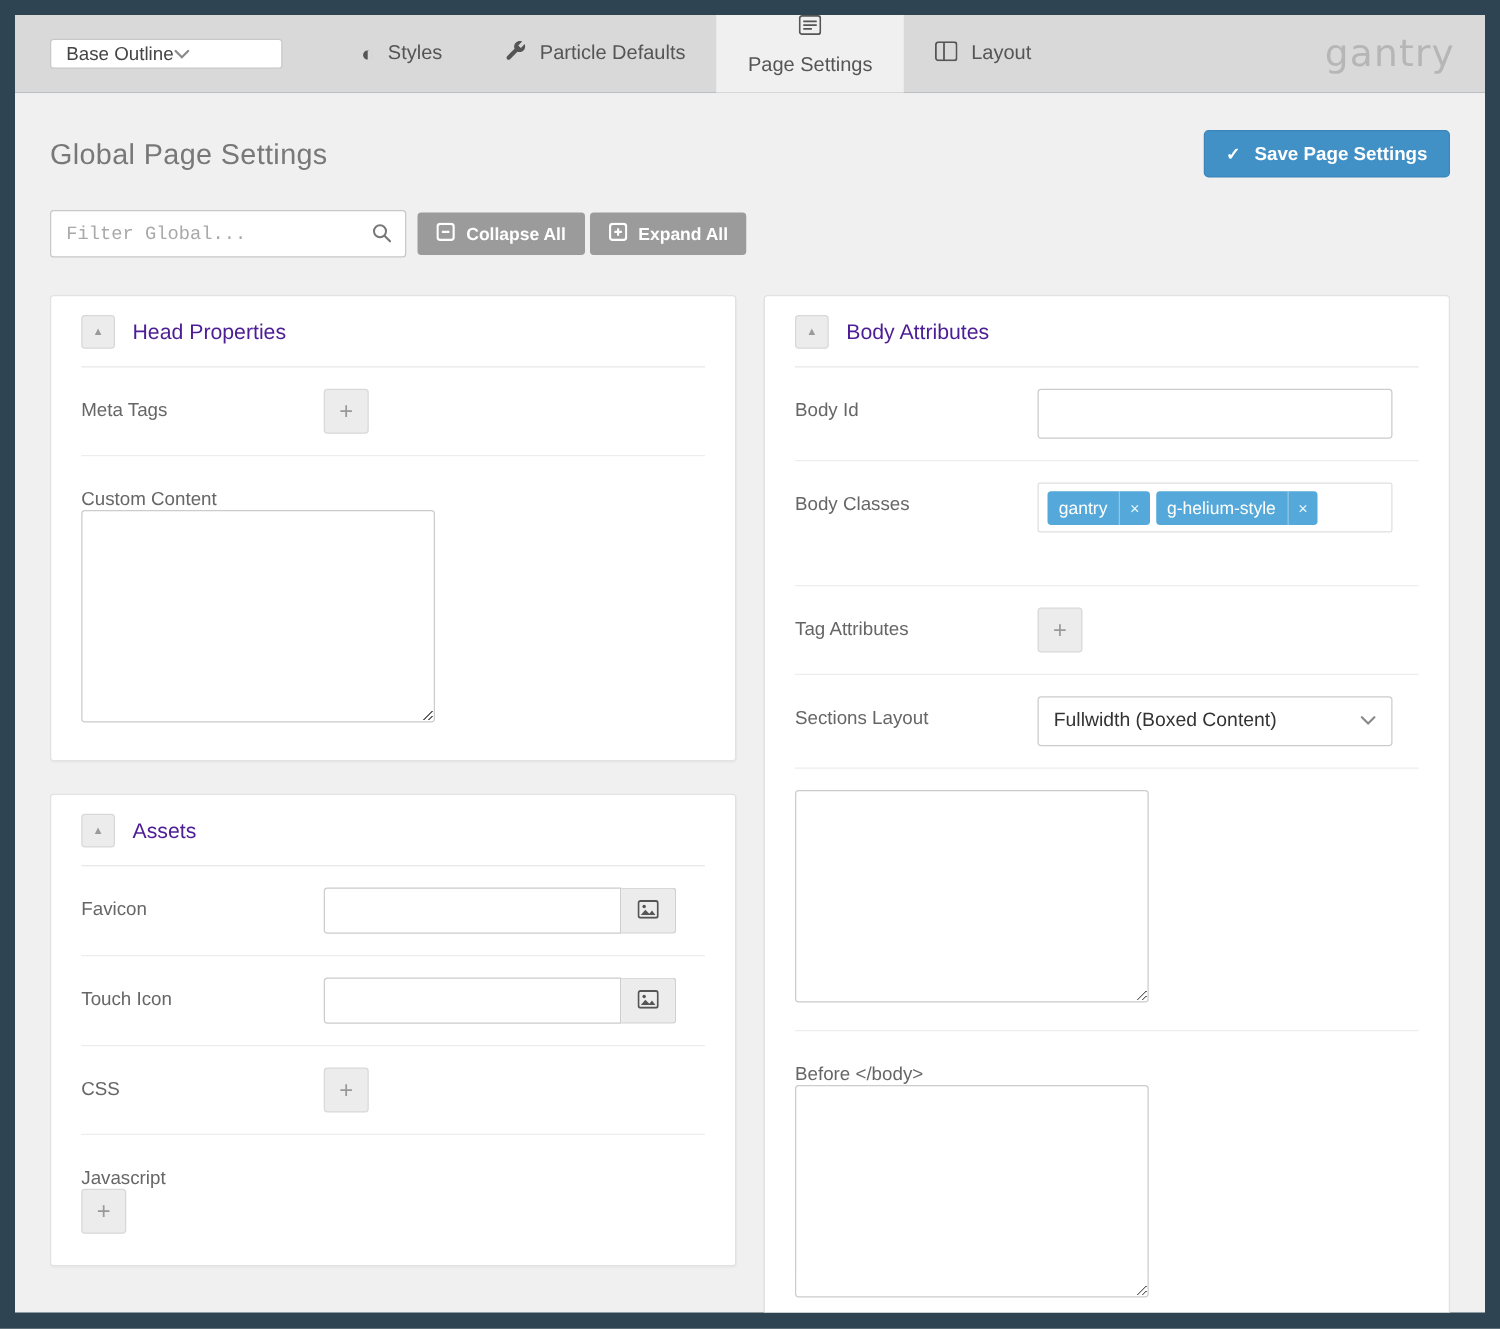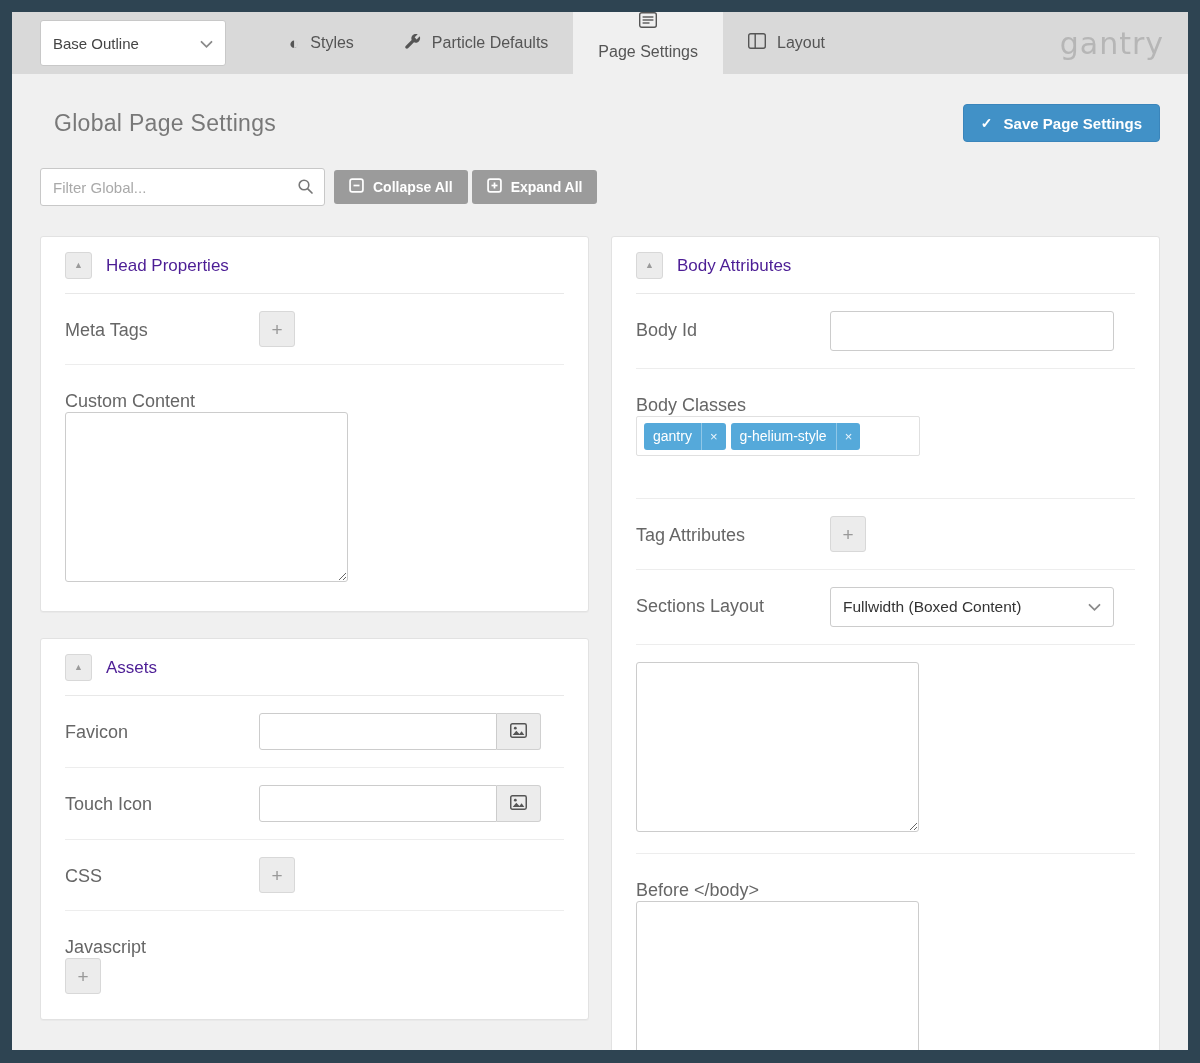--- a/index.html
+++ b/index.html
@@ -12,59 +12,59 @@
   .frame { padding: 12px 12px 13px; height: 100%; }
   .app { height: 100%; display: flex; flex-direction: column; }
 
   
   .toolbar {
     height: 62px; flex: 0 0 62px;
     background: #d9d9d9;
     display: flex; align-items: center;
   }
   .outline-select {
-    margin-left: 28px; width: 186px; height: 46px;
+    margin-left: 28px; width: 186px; height: 24px;
     background: #fff; border: 1px solid #c8c8c8; border-radius: 3px;
-    display: flex; align-items: center; justify-content: space-between;
+    display: flex; align-items: center; justify-content: flex-start;
     padding: 0 12px; font-size: 15px; color: #444; cursor: pointer;
   }
   .tabs { display: flex; align-self: stretch; margin-left: 38px; }
   .tab {
     display: flex; align-items: center; gap: 11px;
     padding: 0 25px; font-size: 16px; color: #555; cursor: pointer;
   }
   .tab.active { background: #f0f0f0; flex-direction: column; }
   .glyph-icon { font-size: 17px; line-height: 1; color: #555; }
   .logo {
     margin-left: auto; padding-right: 24px;
     font-size: 30px; color: #b6b6b6; letter-spacing: 1px;
     font-family: "DejaVu Sans", sans-serif;
   }
 
   
   .content { flex: 1; background: #f0f0f0; padding: 0 28px; overflow: hidden; }
 
   .page-header {
-    margin-top: 30px; display: flex; align-items: center; justify-content: space-between; margin-left: 14px;
+    margin-top: 30px; display: flex; align-items: center; justify-content: space-between;
   }
   .page-title { font-size: 23px; font-weight: 400; color: #787878; letter-spacing: .3px; }
   .save-btn {
     height: 38px; padding: 0 17px;
     background: #4191c7; border: 1px solid #3a85bb; border-radius: 4px;
     color: #fff; font-size: 15px; font-weight: 700; font-family: inherit;
     display: flex; align-items: center; gap: 11px; cursor: pointer;
   }
   .save-btn .check { font-size: 14px; }
 
   .filter-row { margin-top: 26px; display: flex; align-items: center; }
   .filter-wrap { position: relative; width: 285px; height: 38px; }
   .filter-wrap input {
     width: 100%; height: 100%; border: 1px solid #c8c8c8; border-radius: 3px;
     background: #fff; padding: 0 36px 0 12px; font-size: 15px; color: #555;
-    font-family: Liberation Sans, sans-serif; outline: none;
+    font-family: Liberation Mono, monospace; outline: none;
   }
   .filter-wrap input::placeholder { color: #a9a9a9; }
   .search-icon { position: absolute; right: 11px; top: 10px; }
   .bulk-btn {
     height: 34px; margin-left: 9px; padding: 0 15px;
     background: #9b9b9b; border: none; border-radius: 3px;
     color: #fff; font-size: 14px; font-weight: 700; font-family: inherit;
     display: flex; align-items: center; gap: 9px; cursor: pointer;
   }
   .bulk-btn + .bulk-btn { margin-left: 4px; }
@@ -83,21 +83,21 @@
   .toggle-btn {
     width: 27px; height: 27px;
     background: #ececec; border: 1px solid #d8d8d8; border-radius: 3px;
     color: #9a9a9a; font-size: 9px; line-height: 1;
     display: flex; align-items: center; justify-content: center; cursor: pointer;
   }
   .panel-title { font-size: 17px; font-weight: 400; color: #4c1d95; margin-left: 14px; }
 
   .row { display: flex; padding: 17px 0; border-bottom: 1px solid #ededed; }
   .row:last-child { border-bottom: none; flex-direction: column; }
-  .row-label { width: 194px; flex-shrink: 0; padding-top: 9px; font-size: 18px; color: #666; }
+  .row-label { width: 194px; flex-shrink: 0; padding-top: 9px; font-size: 15px; color: #666; }
   .row-control { flex: 1; }
 
   .add-btn {
     width: 36px; height: 36px;
     background: #ececec; border: 1px solid #d8d8d8; border-radius: 3px;
     color: #999; font-size: 19px; line-height: 1; cursor: pointer;
     display: flex; align-items: center; justify-content: center;
   }
   .text-input {
     width: 284px; height: 40px;
@@ -131,21 +131,21 @@
   .tag {
     display: flex; align-items: center; height: 27px;
     background: #55a9da; color: #fff; border-radius: 3px; font-size: 14px;
   }
   .tag-label { padding: 0 9px; }
   .tag-x {
     padding: 0 8px; align-self: stretch; display: flex; align-items: center;
     border-left: 1px solid rgba(255,255,255,.35); color: #eaf5fc;
     font-size: 13px; cursor: pointer;
   }
-  .row-classes { padding-bottom: 42px; flex-direction: column; }
+  .row-classes { padding-bottom: 42px; }
   .row-last-pad { padding-bottom: 28px; }
 </style>
 </head>
 <body>
 
 <div class="frame">
   <div class="app">
 
     <div class="toolbar">
       <div class="outline-select">

